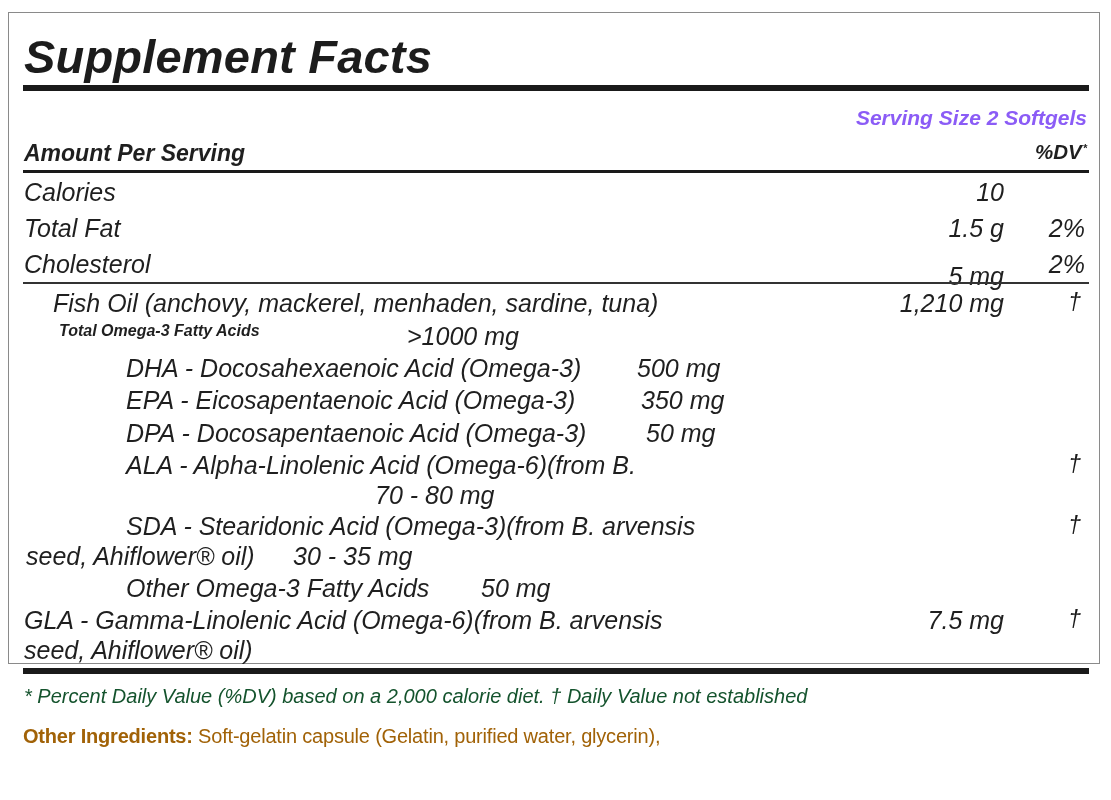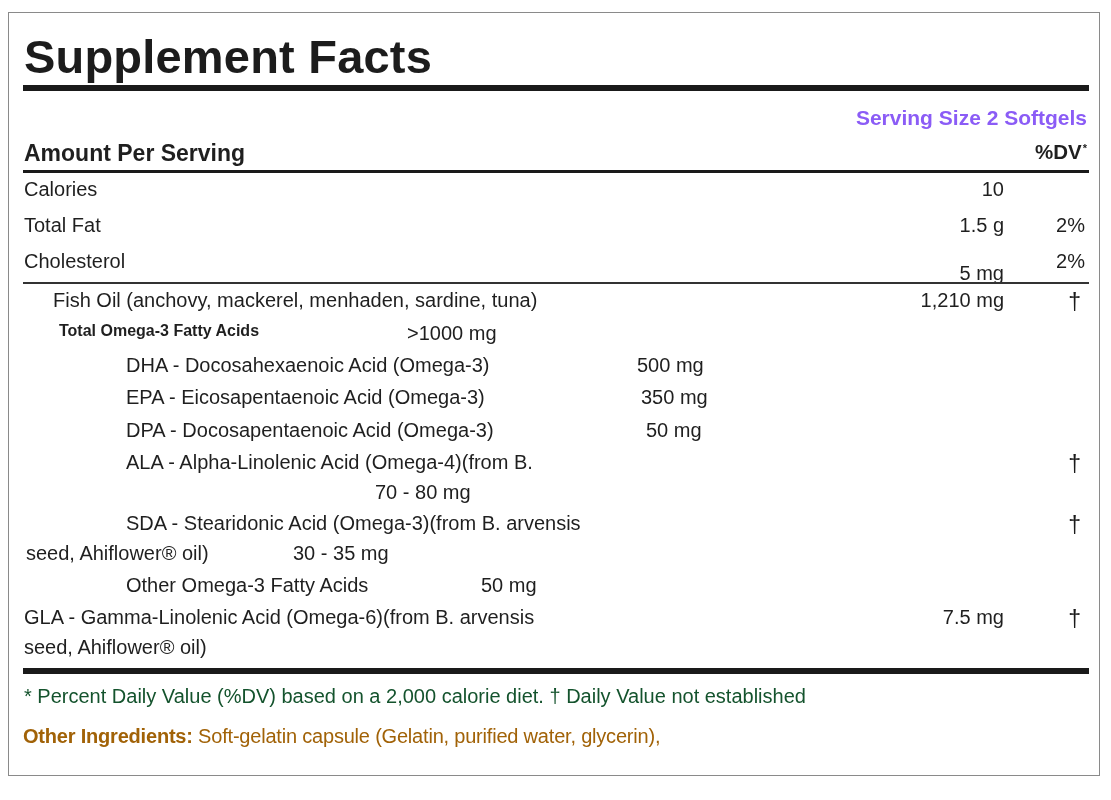--- a/index.html
+++ b/index.html
@@ -13,24 +13,25 @@
       position: relative;
       overflow: hidden;
       font-family: "Liberation Sans", sans-serif;
       color: #1a1a1a;
     }
     .panel {
       position: absolute;
       left: 8px;
       top: 12px;
       width: 1092px;
-      height: 764px;
+      height: 652px;
       border: 1.5px solid #8a8a8a;
       box-sizing: border-box;
       background: #ffffff;
+      font-style: italic;
     }
     .abs { position: absolute; white-space: nowrap; }
     .title {
       left: 15px;
       top: 16px;
       font-size: 47px;
       font-weight: bold;
       letter-spacing: 0.2px;
       color: #1c1c1c;
     }
@@ -66,21 +67,21 @@
       font-weight: bold;
       color: #1f1f1f;
     }
     .dv-hdr sup {
       font-size: 11px;
       vertical-align: 7px;
       margin-left: 1px;
     }
 
     .row-text {
-      font-size: 20px;
+      font-size: 25px;
       color: #1f1f1f;
     }
     .nut-label { left: 15px; }
     .nut-amt { right: 95px; text-align: right; }
     .nut-dv { right: 14px; text-align: right; }
     .dagger { right: 18px; text-align: right; font-size: 23px; }
 
     .bold { font-weight: bold; }
 
     .footnote {
@@ -133,21 +134,21 @@
 
   <div class="abs row-text" style="top:341px; left:117px;">DHA - Docosahexaenoic Acid (Omega-3)</div>
   <div class="abs row-text" style="top:341px; left:628px;">500 mg</div>
 
   <div class="abs row-text" style="top:373px; left:117px;">EPA - Eicosapentaenoic Acid (Omega-3)</div>
   <div class="abs row-text" style="top:373px; left:632px;">350 mg</div>
 
   <div class="abs row-text" style="top:406px; left:117px;">DPA - Docosapentaenoic Acid (Omega-3)</div>
   <div class="abs row-text" style="top:406px; left:637px;">50 mg</div>
 
-  <div class="abs row-text" style="top:438px; left:117px;">ALA - Alpha-Linolenic Acid (Omega-4)(from B.</div>
+  <div class="abs row-text" style="top:438px; left:117px;">ALA - Alpha-Linolenic Acid (Omega-6)(from B.</div>
   <div class="abs dagger" style="top:438px;">†</div>
   <div class="abs row-text" style="top:468px; left:366px;">70 - 80 mg</div>
 
   <div class="abs row-text" style="top:499px; left:117px;">SDA - Stearidonic Acid (Omega-3)(from B. arvensis</div>
   <div class="abs dagger" style="top:499px;">†</div>
   <div class="abs row-text" style="top:529px; left:17px;">seed, Ahiflower® oil)</div>
   <div class="abs row-text" style="top:529px; left:284px;">30 - 35 mg</div>
 
   <div class="abs row-text" style="top:561px; left:117px;">Other Omega-3 Fatty Acids</div>
   <div class="abs row-text" style="top:561px; left:472px;">50 mg</div>

